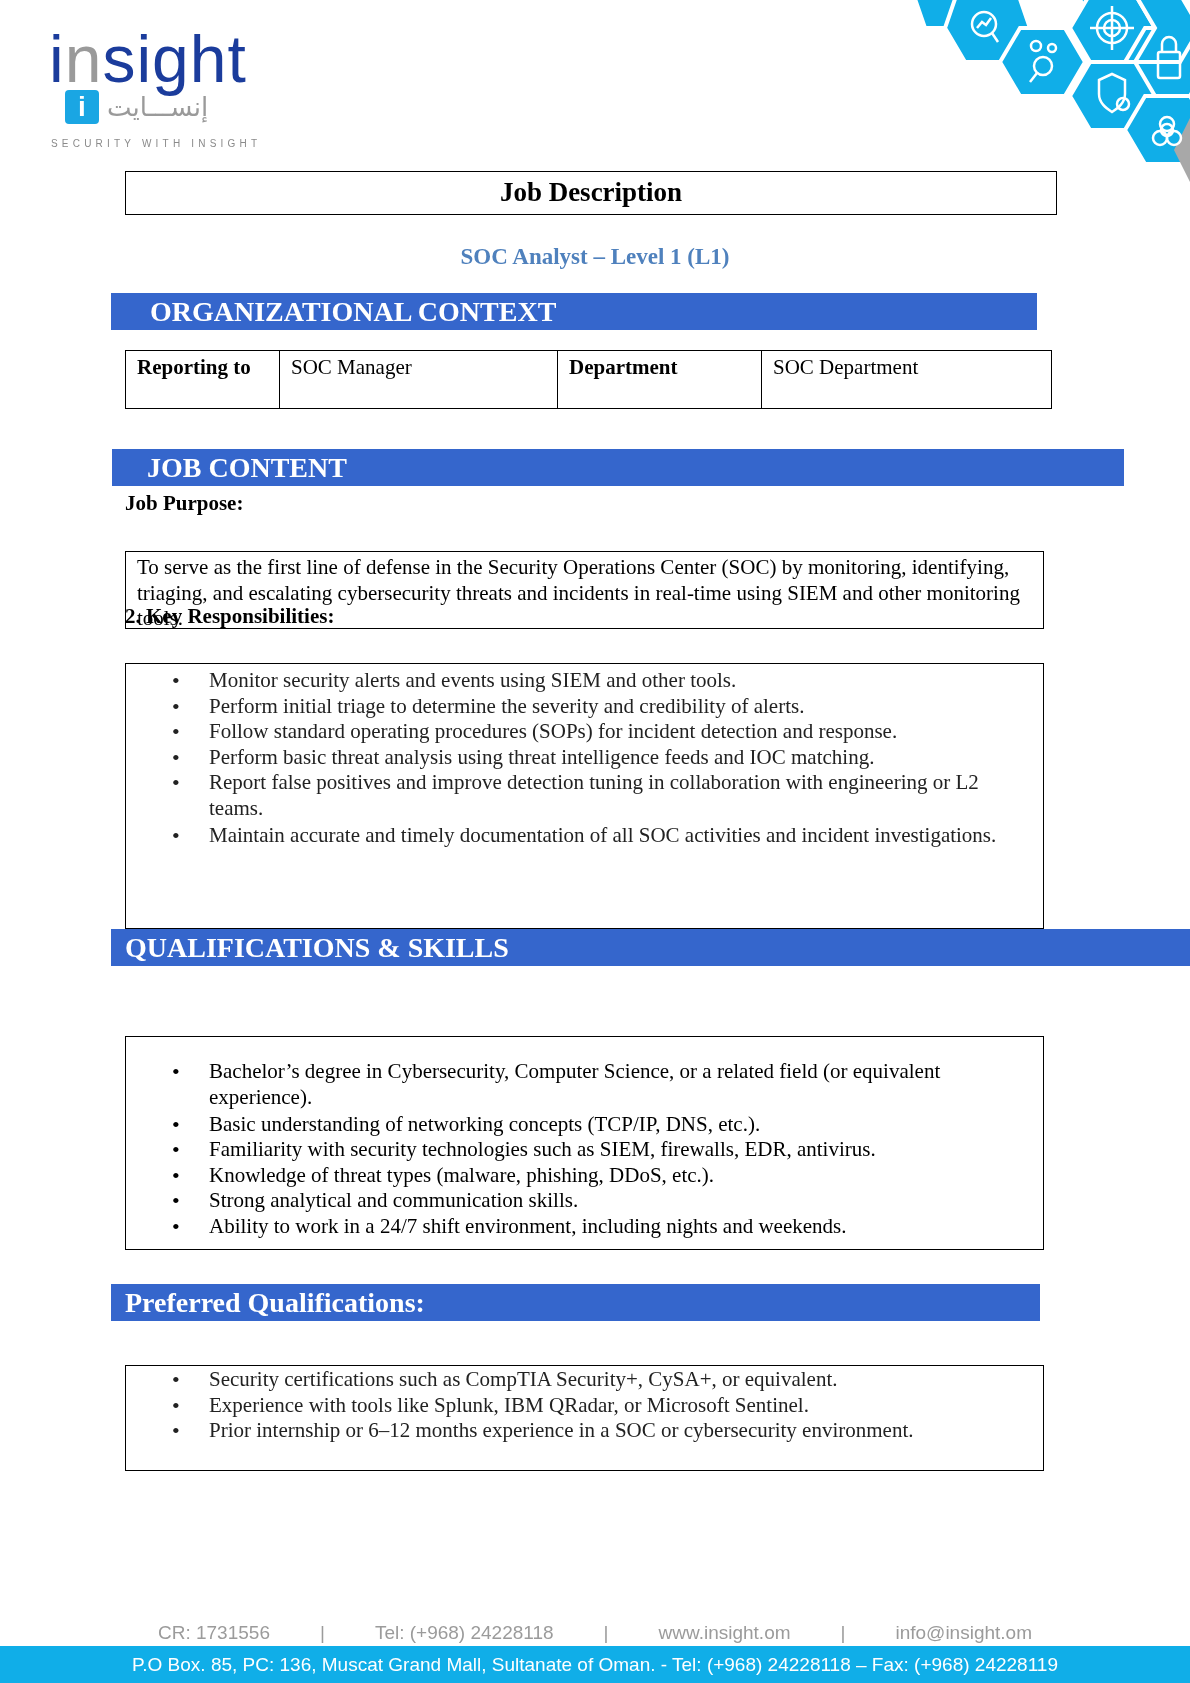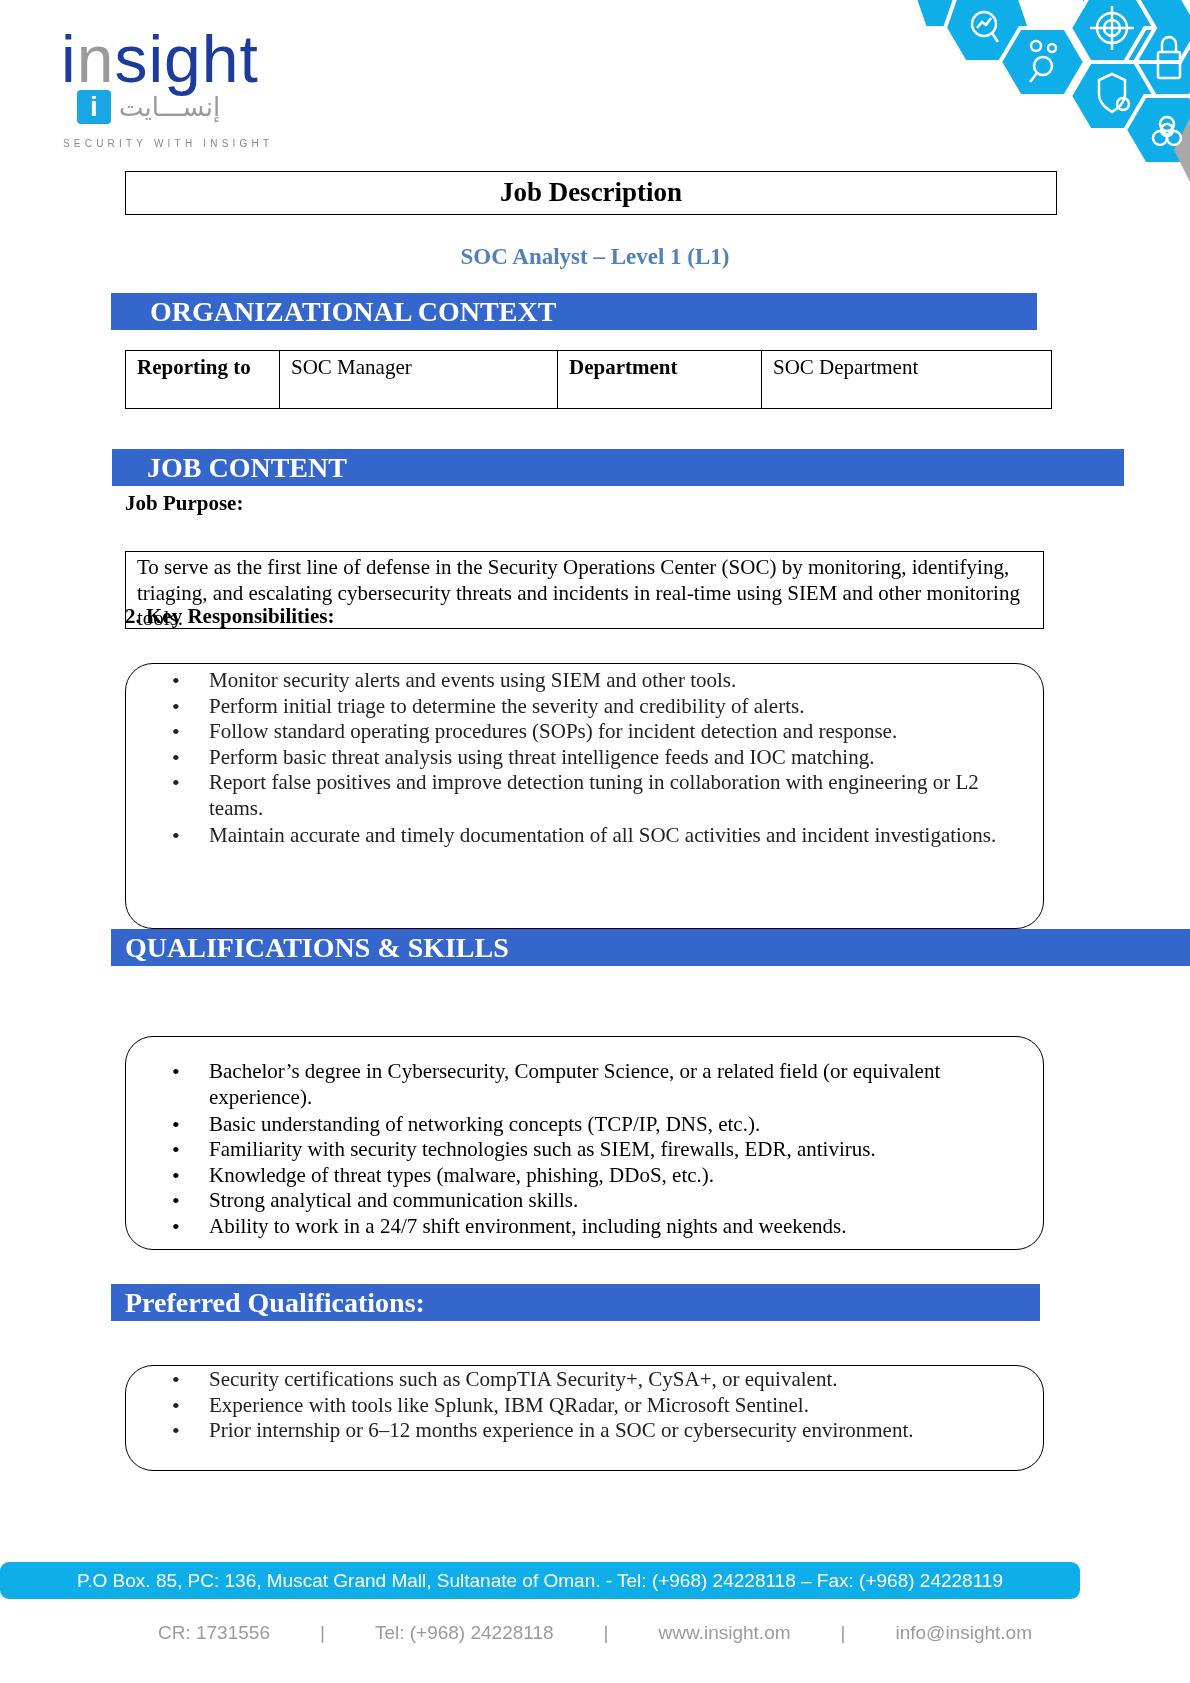--- a/index.html
+++ b/index.html
@@ -2,21 +2,21 @@
 <html><head>
 <meta charset="utf-8">
 <style>
   * { box-sizing: border-box; margin: 0; padding: 0; }
   html, body { width: 1190px; height: 1683px; background: #ffffff; overflow: hidden; }
   body { position: relative; font-family: "Liberation Serif", serif; color: #000; }
 
   .abs { position: absolute; }
 
   
-  .logo { left: 61px; top: 34px; width: 200px; height: 120px; }
+  .logo { left: 49px; top: 34px; width: 200px; height: 120px; }
   .logo-word { position: absolute; left: 0; top: -8px; font-family: "Liberation Sans", sans-serif; font-size: 66px; letter-spacing: 1px; color: #1b3c9c; line-height: 1; }
   .logo-word .grey { color: #9a9a9a; }
   .logo-i-box { position: absolute; left: 16px; top: 56px; width: 34px; height: 34px; background: #1aa6e3; border-radius: 4px; color: #fff; font-family: "Liberation Sans", sans-serif; font-weight: bold; font-size: 28px; text-align: center; line-height: 34px; }
   .logo-arabic { position: absolute; left: 58px; top: 58px; font-family: "DejaVu Sans", sans-serif; font-size: 26px; color: #9a9a9a; direction: rtl; }
   .logo-tag { position: absolute; left: 2px; top: 104px; font-family: "Liberation Sans", sans-serif; font-size: 10px; letter-spacing: 4.2px; color: #8a8a8a; white-space: nowrap; }
 
   
   .hexes { left: 880px; top: 0; width: 310px; height: 190px; }
 
   
@@ -38,35 +38,35 @@
   .org-cell:last-child { border-right: none; }
   .org-cell.lbl { font-weight: bold; }
 
   .label { font-size: 21px; font-weight: bold; }
   .lbl-purpose { left: 125px; top: 491px; }
   .lbl-resp { left: 125px; top: 604px; }
 
   .box { border: 1.2px solid #000; margin-top: 36px; }
   .purpose-box { left: 125px; top: 515px; width: 919px; height: 78px; padding: 3px 11px; font-size: 21px; line-height: 25.5px; }
 
-  .list-box { font-size: 21px; border-radius: 28px; }
+  .list-box { font-size: 21px; }
   .list-box ul { list-style: none; }
   .list-box li { position: relative; padding-left: 83px; line-height: 25.5px; padding-right: 10px; }
   .list-box li::before { content: "\2022"; position: absolute; left: 46px; top: 0; font-size: 22px; }
   .list-box li.tall { margin-bottom: 1.5px; }
 
   .resp-box { left: 125px; top: 627px; width: 919px; height: 266px; padding-top: 4px; color: #222; }
   .qual-box { left: 125px; top: 1000px; width: 919px; height: 214px; padding-top: 22px; }
   .pref-box { left: 125px; top: 1329px; width: 919px; height: 106px; padding-top: 1px; color: #222; }
 
   
   .footer-line { left: 0; top: 1620px; width: 1190px; height: 26px; display: flex; justify-content: center; align-items: center; font-family: "Liberation Sans", sans-serif; font-size: 19px; color: #9b9b9b; }
   .footer-line .item { text-align: center; }
   .footer-line .sep { color: #9b9b9b; margin: 0 50px; }
-  .footer-band { left: 0; top: 1562px; width: 1080px; height: 37px; background: #10aee8; color: #fff; font-family: "Liberation Sans", sans-serif; font-size: 19px; text-align: center; line-height: 37px; white-space: nowrap; border-radius: 9px; }
+  .footer-band { left: 0; top: 1646px; width: 1190px; height: 37px; background: #10aee8; color: #fff; font-family: "Liberation Sans", sans-serif; font-size: 19px; text-align: center; line-height: 37px; white-space: nowrap; }
 </style>
 </head>
 <body>
 
 <div class="abs logo">
   <div class="logo-word"><span>i</span><span class="grey">n</span><span>sight</span></div>
   <div class="logo-i-box">i</div>
   <div class="logo-arabic">إنســـايت</div>
   <div class="logo-tag">SECURITY WITH INSIGHT</div>
 </div>

